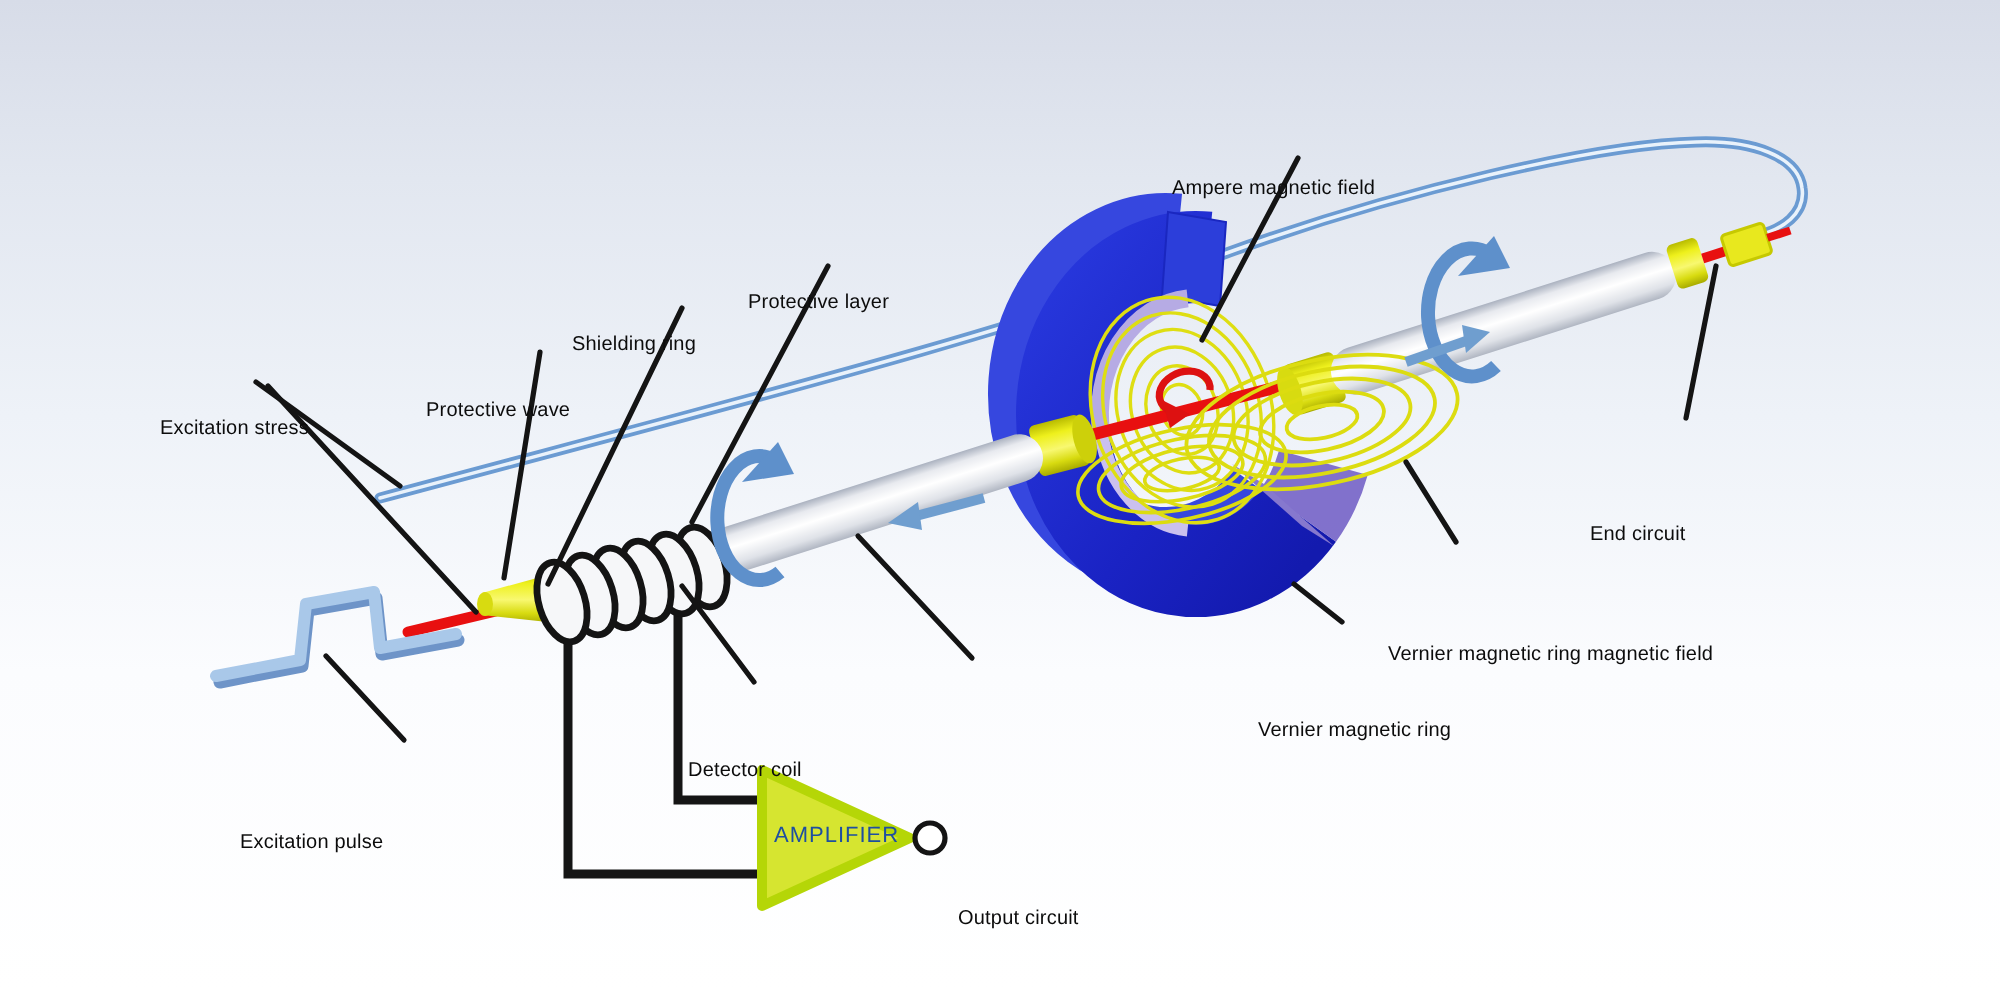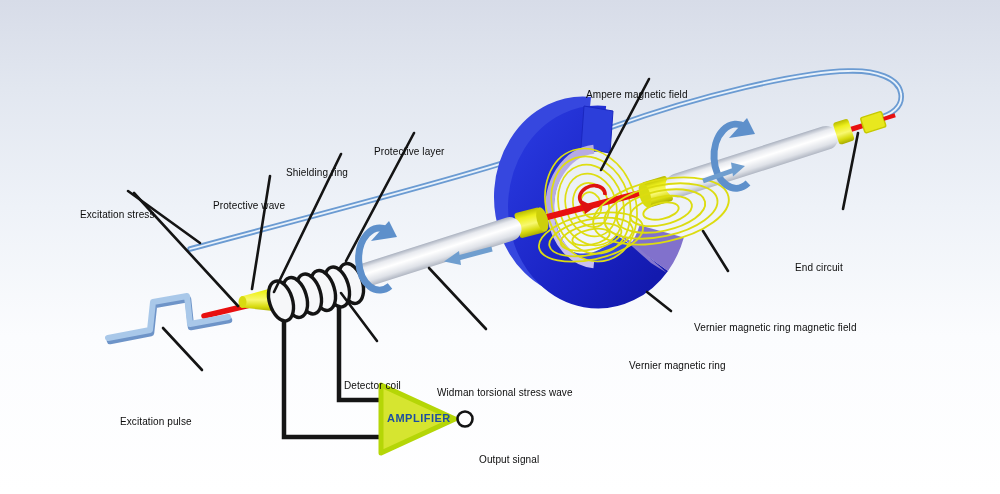--- a/index.html
+++ b/index.html
@@ -8,21 +8,21 @@
     font-family:"Liberation Sans",sans-serif;
     background:linear-gradient(180deg,#d7dce8 0%,#e2e7f0 18%,#eef2f8 42%,#fbfcfe 68%,#ffffff 100%);
   }
   #art{position:absolute;left:0;top:0;}
   .label{
     position:absolute;font-size:10px;color:#0c0c0c;white-space:nowrap;
     letter-spacing:0.1px;
     margin-top:44px;
   }
   .amp-label{
-    position:absolute;font-size:11px;font-weight:bold;color:#1e4fa0;
+    position:absolute;font-size:11px;font-weight:normal;color:#1e4fa0;
     letter-spacing:0.5px;white-space:nowrap;
   }
 </style>
 </head>
 <body>
 
 <div id="stage">
 
 <svg id="art" width="1000" height="494" viewBox="0 0 1000 494">
   <defs>
@@ -179,18 +179,17 @@
 
 <div class="label" style="left:80px;top:165px">Excitation stress</div>
 <div class="label" style="left:213px;top:156px">Protective wave</div>
 <div class="label" style="left:286px;top:123px">Shielding ring</div>
 <div class="label" style="left:374px;top:102px">Protective layer</div>
 <div class="label" style="left:586px;top:45px">Ampere magnetic field</div>
 <div class="label" style="left:795px;top:218px">End circuit</div>
 <div class="label" style="left:629px;top:316px">Vernier magnetic ring</div>
 <div class="label" style="left:694px;top:278px">Vernier magnetic ring magnetic field</div>
 <div class="label" style="left:344px;top:336px">Detector coil</div>
-<div class="label" style="left:437px;top:343px">Widman torsional stress wave</div>
 <div class="label" style="left:120px;top:372px">Excitation pulse</div>
-<div class="label" style="left:479px;top:410px">Output signal</div>
+<div class="label" style="left:479px;top:410px">Output circuit</div>
 <div class="amp-label" style="left:387px;top:412px">AMPLIFIER</div>
 
 </div>
 
 </body></html>

